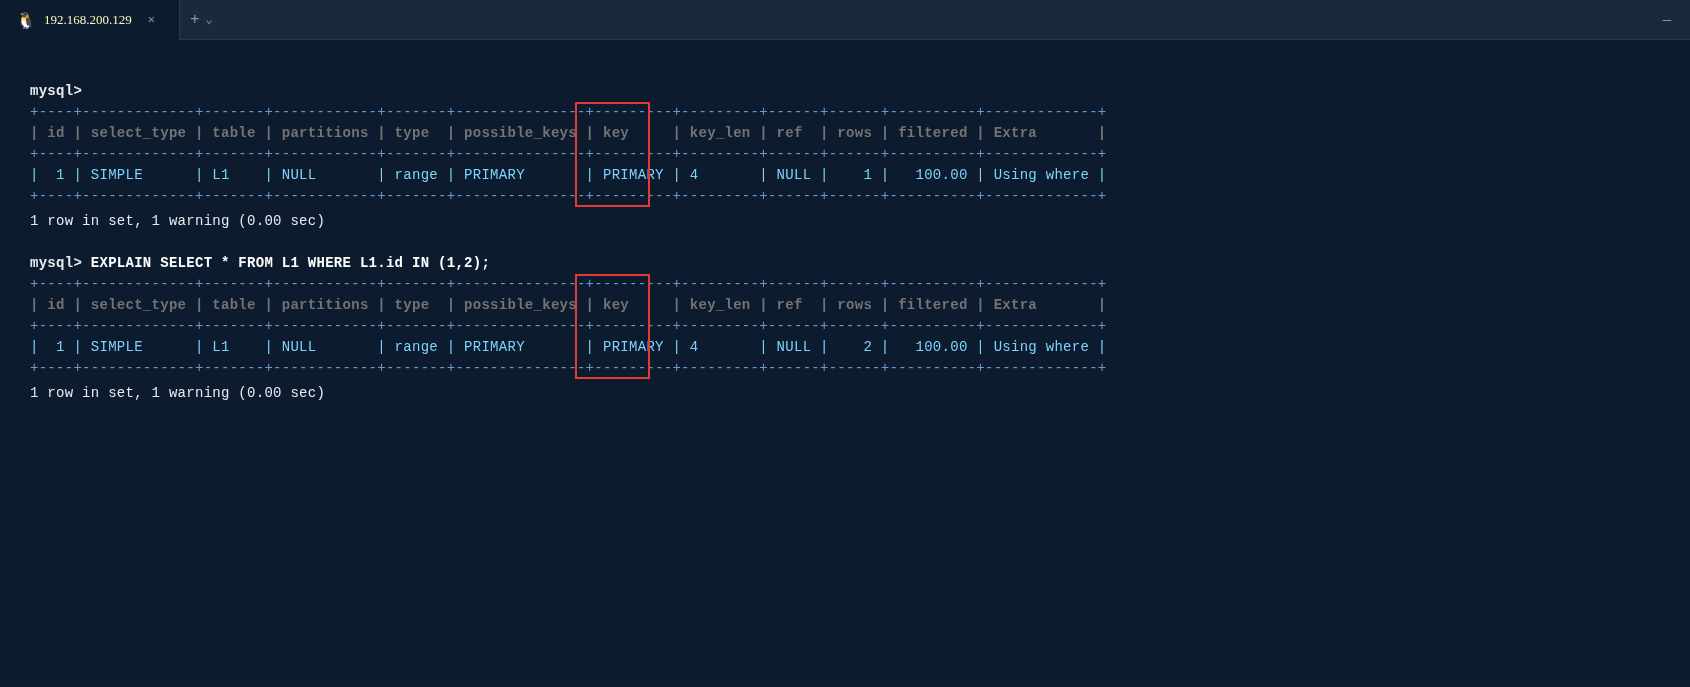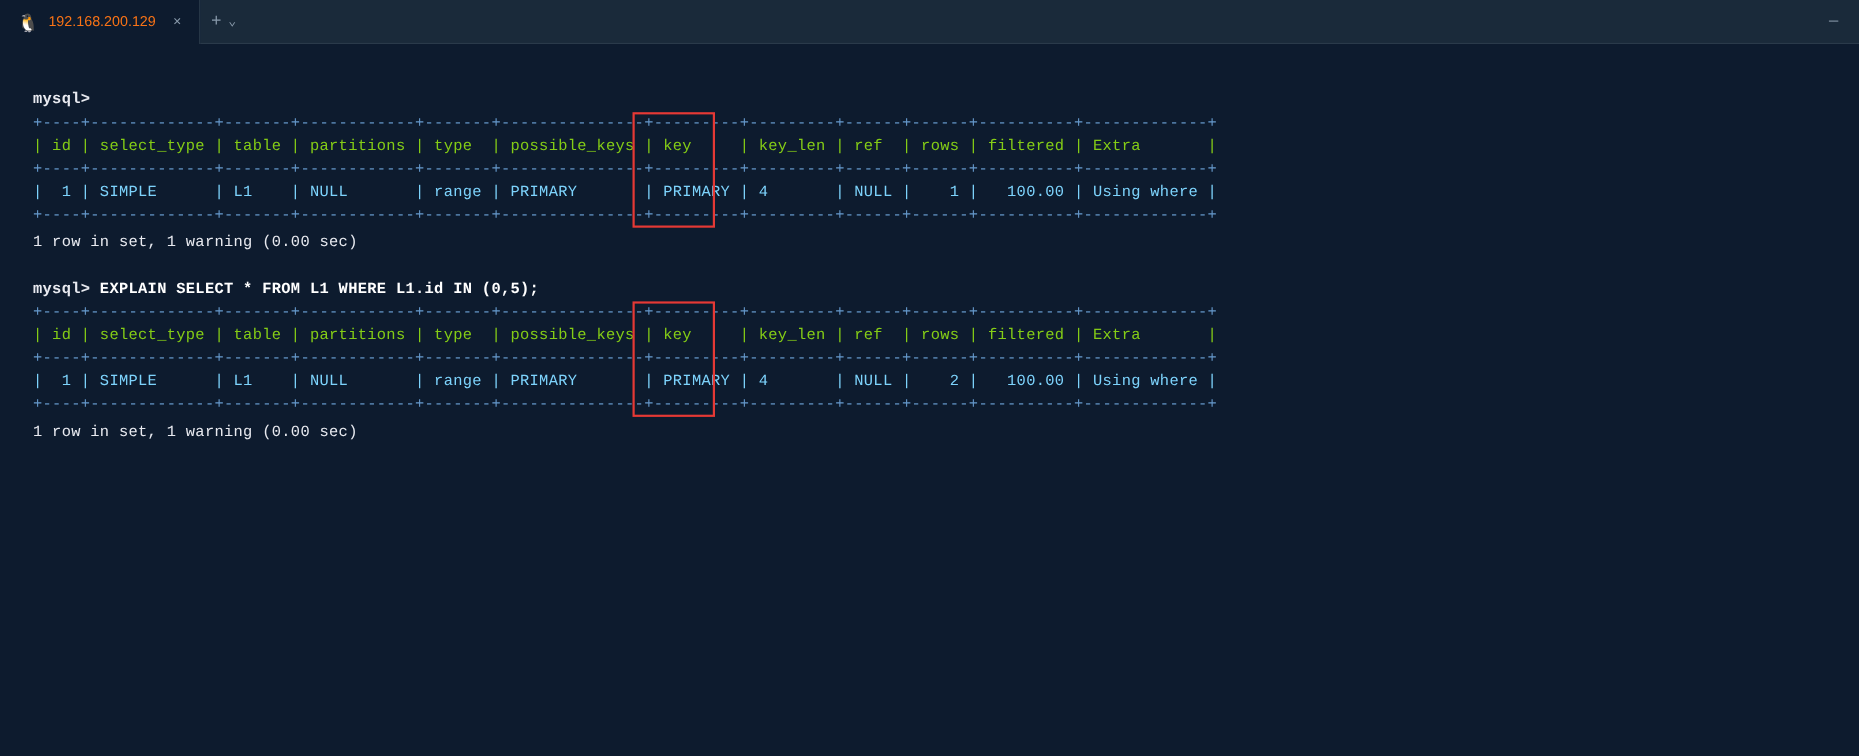--- a/index.html
+++ b/index.html
@@ -29,23 +29,23 @@
       padding: 0 16px;
       border-right: 1px solid #2a3a4a;
       gap: 10px;
       min-width: 180px;
     }
     .titlebar-tab .linux-icon {
       width: 18px;
       height: 18px;
     }
     .tab-title {
-      font-family: Liberation Sans, sans-serif;
+      font-family: Liberation Serif, serif;
       font-size: 13px;
-      color: #f97316;
+      color: #fef9c3;
     }
     .tab-close {
       font-size: 12px;
       color: #8899aa;
       cursor: pointer;
       margin-left: 6px;
     }
     .tab-add-area {
       display: flex;
       align-items: center;
@@ -88,21 +88,21 @@
 
     .line {
       white-space: pre;
       color: #e8eaf0;
     }
 
     .prompt { color: #e8eaf0; font-weight: bold; }
     .cmd { color: #ffffff; font-weight: bold; }
 
     .separator { color: #6699cc; }
-    .header-row { color: #84cc16; font-weight: normal; }
+    .header-row { color: #737373; font-weight: bold; }
     .data-row { color: #7dd3fc; }
 
     
     .table-wrapper {
       position: relative;
     }
 
     .red-box {
       position: absolute;
       border: 2px solid #e53935;
@@ -146,21 +146,21 @@
       <div class="line data-row">|  1 | SIMPLE      | L1    | NULL       | range | PRIMARY       | PRIMARY | 4       | NULL |    1 |   100.00 | Using where |</div>
       <div class="line separator">+----+-------------+-------+------------+-------+---------------+---------+---------+------+------+----------+-------------+</div>
 
       <div class="red-box" style="top: 0; left: 545px; width: 75px; height: calc(100%);"></div>
     </div>
 
     <div class="line" style="margin-top:4px;">1 row in set, 1 warning (0.00 sec)</div>
 
     <div class="line">&nbsp;</div>
 
-    <div class="line"><span class="prompt">mysql&gt;</span><span class="cmd"> EXPLAIN SELECT * FROM L1 WHERE L1.id IN (0,5);</span></div>
+    <div class="line"><span class="prompt">mysql&gt;</span><span class="cmd"> EXPLAIN SELECT * FROM L1 WHERE L1.id IN (1,2);</span></div>
 
     <div class="table-wrapper" style="position:relative;">
       <div class="line separator">+----+-------------+-------+------------+-------+---------------+---------+---------+------+------+----------+-------------+</div>
       <div class="line header-row">| id | select_type | table | partitions | type  | possible_keys | key     | key_len | ref  | rows | filtered | Extra       |</div>
       <div class="line separator">+----+-------------+-------+------------+-------+---------------+---------+---------+------+------+----------+-------------+</div>
       <div class="line data-row">|  1 | SIMPLE      | L1    | NULL       | range | PRIMARY       | PRIMARY | 4       | NULL |    2 |   100.00 | Using where |</div>
       <div class="line separator">+----+-------------+-------+------------+-------+---------------+---------+---------+------+------+----------+-------------+</div>
 
       <div class="red-box" style="top: 0; left: 545px; width: 75px; height: calc(100%);"></div>
     </div>

